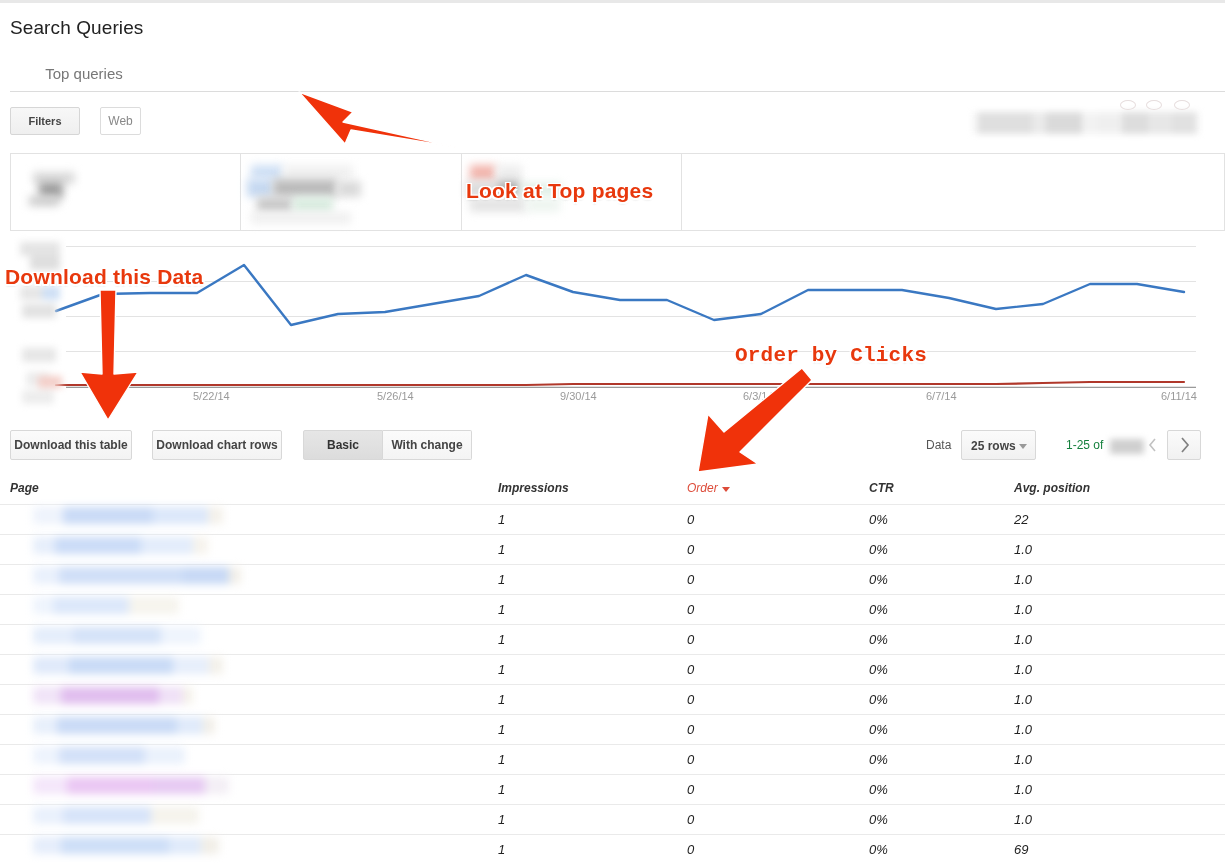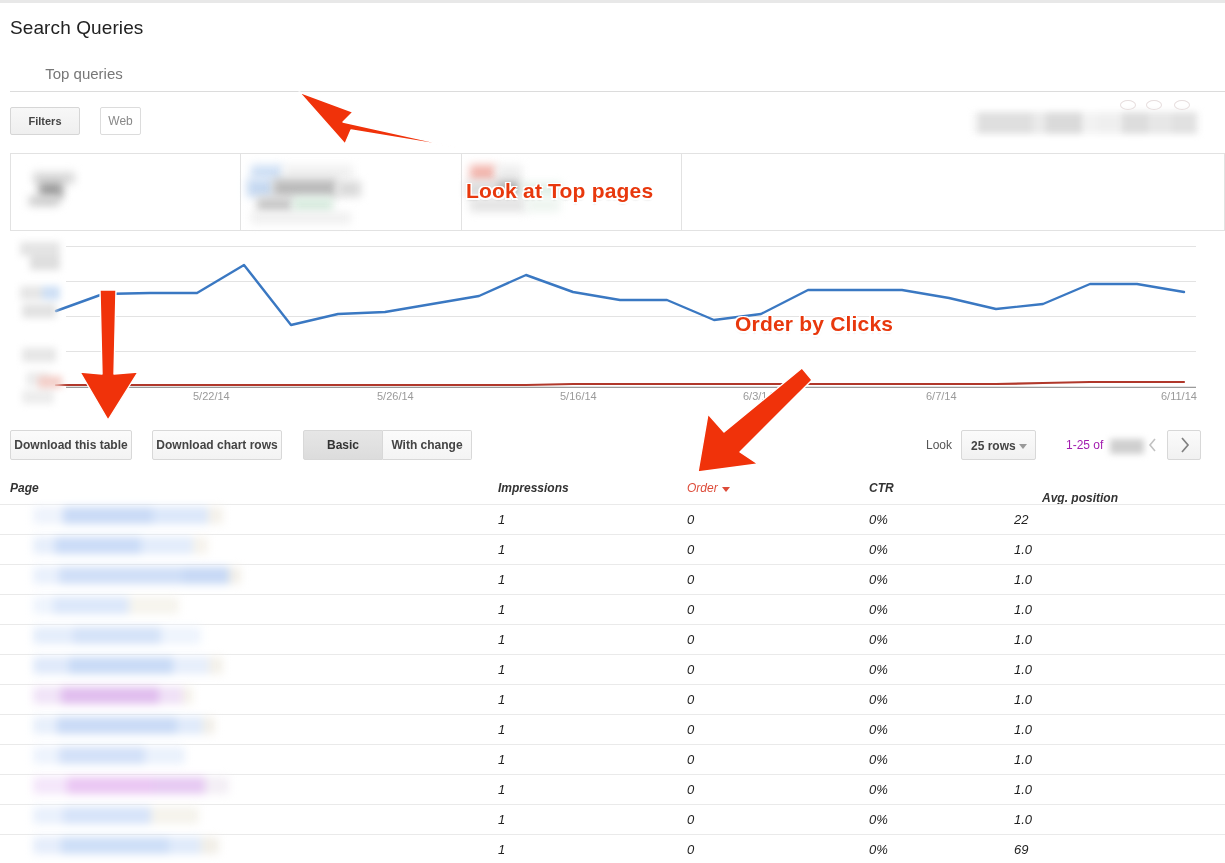--- a/index.html
+++ b/index.html
@@ -117,21 +117,21 @@
   .rows-select {
     position:absolute; left:961px; top:0; width:75px; height:30px; box-sizing:border-box;
     background:linear-gradient(#fbfbfb,#f1f1f1); border:1px solid #d8d8d8; border-radius:2px;
     font-size:12px; font-weight:bold; color:#444; cursor:pointer;
   }
   .rows-select .txt { position:absolute; left:9px; top:8px; }
   .caret-dn {
     position:absolute; right:8px; top:13px; width:0;height:0;
     border-left:4px solid transparent; border-right:4px solid transparent; border-top:5px solid #999;
   }
-  .range-txt { position:absolute; left:1066px; top:8px; font-size:12px; color:#a21caf; }
+  .range-txt { position:absolute; left:1066px; top:8px; font-size:12px; color:#15803d; }
   .range-blur {
     position:absolute; left:1110px; top:439px; width:34px; height:15px;
     background:#cfcfcf; filter:blur(3px); border-radius:1px;
   }
   .nav-btn {
     position:absolute; top:0; width:28px; height:30px; box-sizing:border-box;
     display:flex; align-items:center; justify-content:center; cursor:pointer;
   }
   #nav-prev { left:1139px; background:#fff; border:none; color:#bbb; font-size:18px; }
   #nav-next {
@@ -248,33 +248,33 @@
     <span style="left:26px;top:44px;width:18px;height:14px;background:#cfe0f5;"></span>
     <span style="left:6px;top:62px;width:34px;height:14px;background:#e2e2e2;"></span>
     <span style="left:6px;top:106px;width:34px;height:14px;background:#e6e6e6;"></span>
     <span style="left:10px;top:130px;width:24px;height:14px;background:#ececec;"></span>
     <span style="left:22px;top:134px;width:24px;height:12px;background:#f4cfc9;"></span>
     <span style="left:6px;top:148px;width:32px;height:14px;background:#ededed;"></span>
   </div>
 
   <div class="xlabel" style="left:193px;top:390px;">5/22/14</div>
   <div class="xlabel" style="left:377px;top:390px;">5/26/14</div>
-  <div class="xlabel" style="left:560px;top:390px;">5/16/14</div>
+  <div class="xlabel" style="left:560px;top:390px;">9/30/14</div>
   <div class="xlabel" style="left:743px;top:390px;">6/3/14</div>
   <div class="xlabel" style="left:926px;top:390px;">6/7/14</div>
   <div class="xlabel" style="left:1161px;top:390px;">6/11/14</div>
 
   <div class="toolbar">
     <div class="btn" id="btn-dl-table">Download this table</div>
     <div class="btn" id="btn-dl-chart">Download chart rows</div>
     <div class="seg" id="seg-group">
       <div class="seg-btn on">Basic</div>
       <div class="seg-btn">With change</div>
     </div>
-    <div class="show-label">Look</div>
+    <div class="show-label">Data</div>
     <div class="rows-select">
       <span class="txt">25 rows</span>
       <span class="caret-dn"></span>
     </div>
     <div class="range-txt">1-25 of</div>
     <div class="nav-btn" id="nav-prev">
       <svg width="10" height="16" viewBox="0 0 10 16">
         <polyline points="7,2 2,8 7,14" fill="none" stroke="#c2c2c2" stroke-width="1.6"></polyline>
       </svg>
     </div>
@@ -286,21 +286,21 @@
   </div>
   <div class="range-blur"></div>
 
   <div class="tbl">
     <div class="th-row">
       <div class="th" style="left:10px;">Page</div>
       <div class="th" style="left:498px;">Impressions</div>
       <div class="th sorted" style="left:687px;">Order</div>
       <div class="th-caret" style="left:722px;"></div>
       <div class="th" style="left:869px;text-align:right;">CTR</div>
-      <div class="th" style="left:1042px;margin-top:10px;">Avg. position</div>
+      <div class="th" style="left:1014px;">Avg. position</div>
     </div>
     <div id="rows-host">
         <div class="row">
           <div class="pageblur" style="left:33px;width:190px;background:linear-gradient(90deg,#eef3fc 0 30px,#c9daf6 30px 120px,#dbe7fa 120px 175px,#f4f1ea 175px 190px);"></div>
           <div class="cell" style="left: 498px;">1</div>
           <div class="cell" style="left: 687px;">0</div>
           <div class="cell" style="left: 869px;">0%</div>
           <div class="cell" style="left: 1014px;">22</div>
         </div>
         <div class="row">
@@ -384,19 +384,20 @@
   </div>
 
   <svg class="arrow-svg" style="left:295px;top:88px;" width="170" height="62">
     <path d="M4,4 L58,24 L48,34 L165,60 L56,42 L50,56 Z" fill="#f0320a" stroke="#ffffff" stroke-width="1.4" stroke-linejoin="round"></path>
   </svg>
   <div class="anno" style="left:466px;top:140px;margin-top:39px;">Look at Top pages</div>
 
   <svg class="arrow-svg" style="left:78px;top:288px;" width="70" height="134">
     <path d="M22,2 L38,2 L36,86 L60,84 L30,132 L2,84 L24,86 Z" fill="#f0320a" stroke="#ffffff" stroke-width="1.4" stroke-linejoin="round"></path>
   </svg>
+  <div class="anno" style="left:5px;top:265px;">Download this Data</div>
 
   <svg class="arrow-svg" style="left:694px;top:366px;" width="120" height="110">
     <path d="M108,2 L118,14 L46,86 L64,98 L4,106 L14,48 L30,66 Z" fill="#f0320a" stroke="#ffffff" stroke-width="1.4" stroke-linejoin="round"></path>
   </svg>
-  <div class="anno" style="left:735px;top:312px;">Order by Clicks</div>
+  <div class="anno" style="left:735px;top:344px;font-family:Liberation Mono, monospace;">Order by Clicks</div>
 
 </div>
 
 </body></html>

